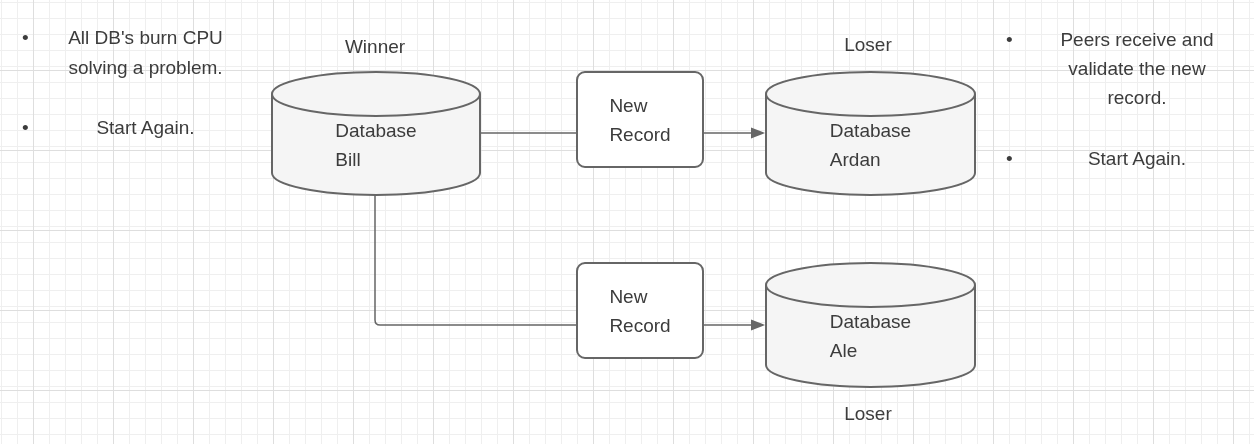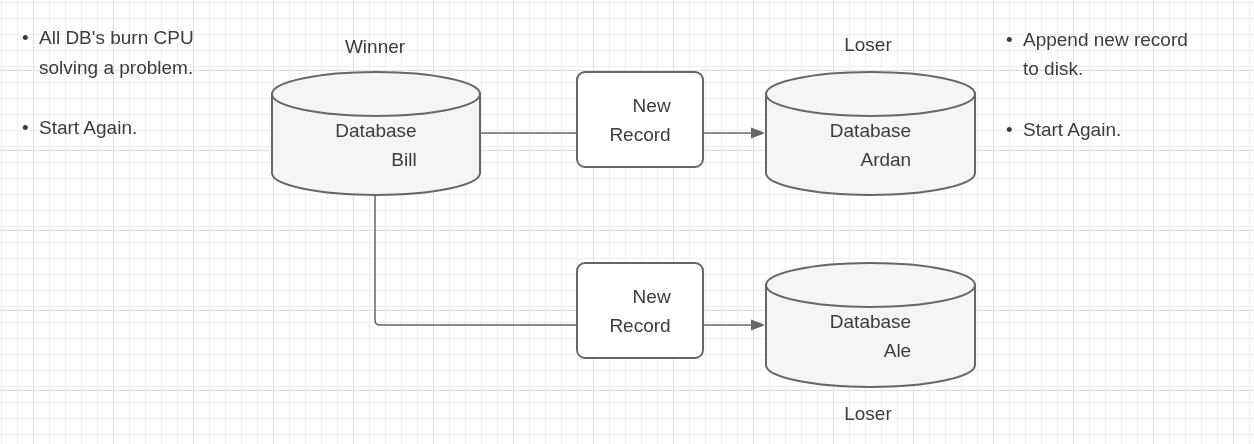--- a/index.html
+++ b/index.html
@@ -25,33 +25,34 @@
   svg.diagram {
     position: absolute;
     left: 0; top: 0;
     width: 1254px; height: 444px;
   }
   .overlay-label {
     position: absolute;
     display: flex;
     align-items: center;
     justify-content: center;
-    text-align: right;
+    text-align: left;
     font-size: 19px;
     line-height: 29px;
     white-space: pre-line;
     color: #3c3c3c;
   }
   .notes {
     position: absolute;
     margin: 0;
     padding: 0;
     list-style: none;
     font-size: 19px;
     line-height: 30px;
+    text-align: center;
   }
   .notes li {
     position: relative;
     padding-left: 17px;
     white-space: pre-line;
   }
   .notes li::before {
     content: "\2022";
     position: absolute;
     left: 0;
@@ -119,18 +120,19 @@
   <div class="overlay-label" style="left:577px; top:263px; width:126px; height:95px;">New
 Record</div>
 
   <ul class="notes notes-left">
     <li>All DB's burn CPU
 solving a problem.</li>
     <li>Start Again.</li>
   </ul>
 
   <ul class="notes notes-right">
-    <li>Append new record
-to disk.</li>
+    <li>Peers receive and
+validate the new
+record.</li>
     <li>Start Again.</li>
   </ul>
 
 </div>
 
 </body></html>

